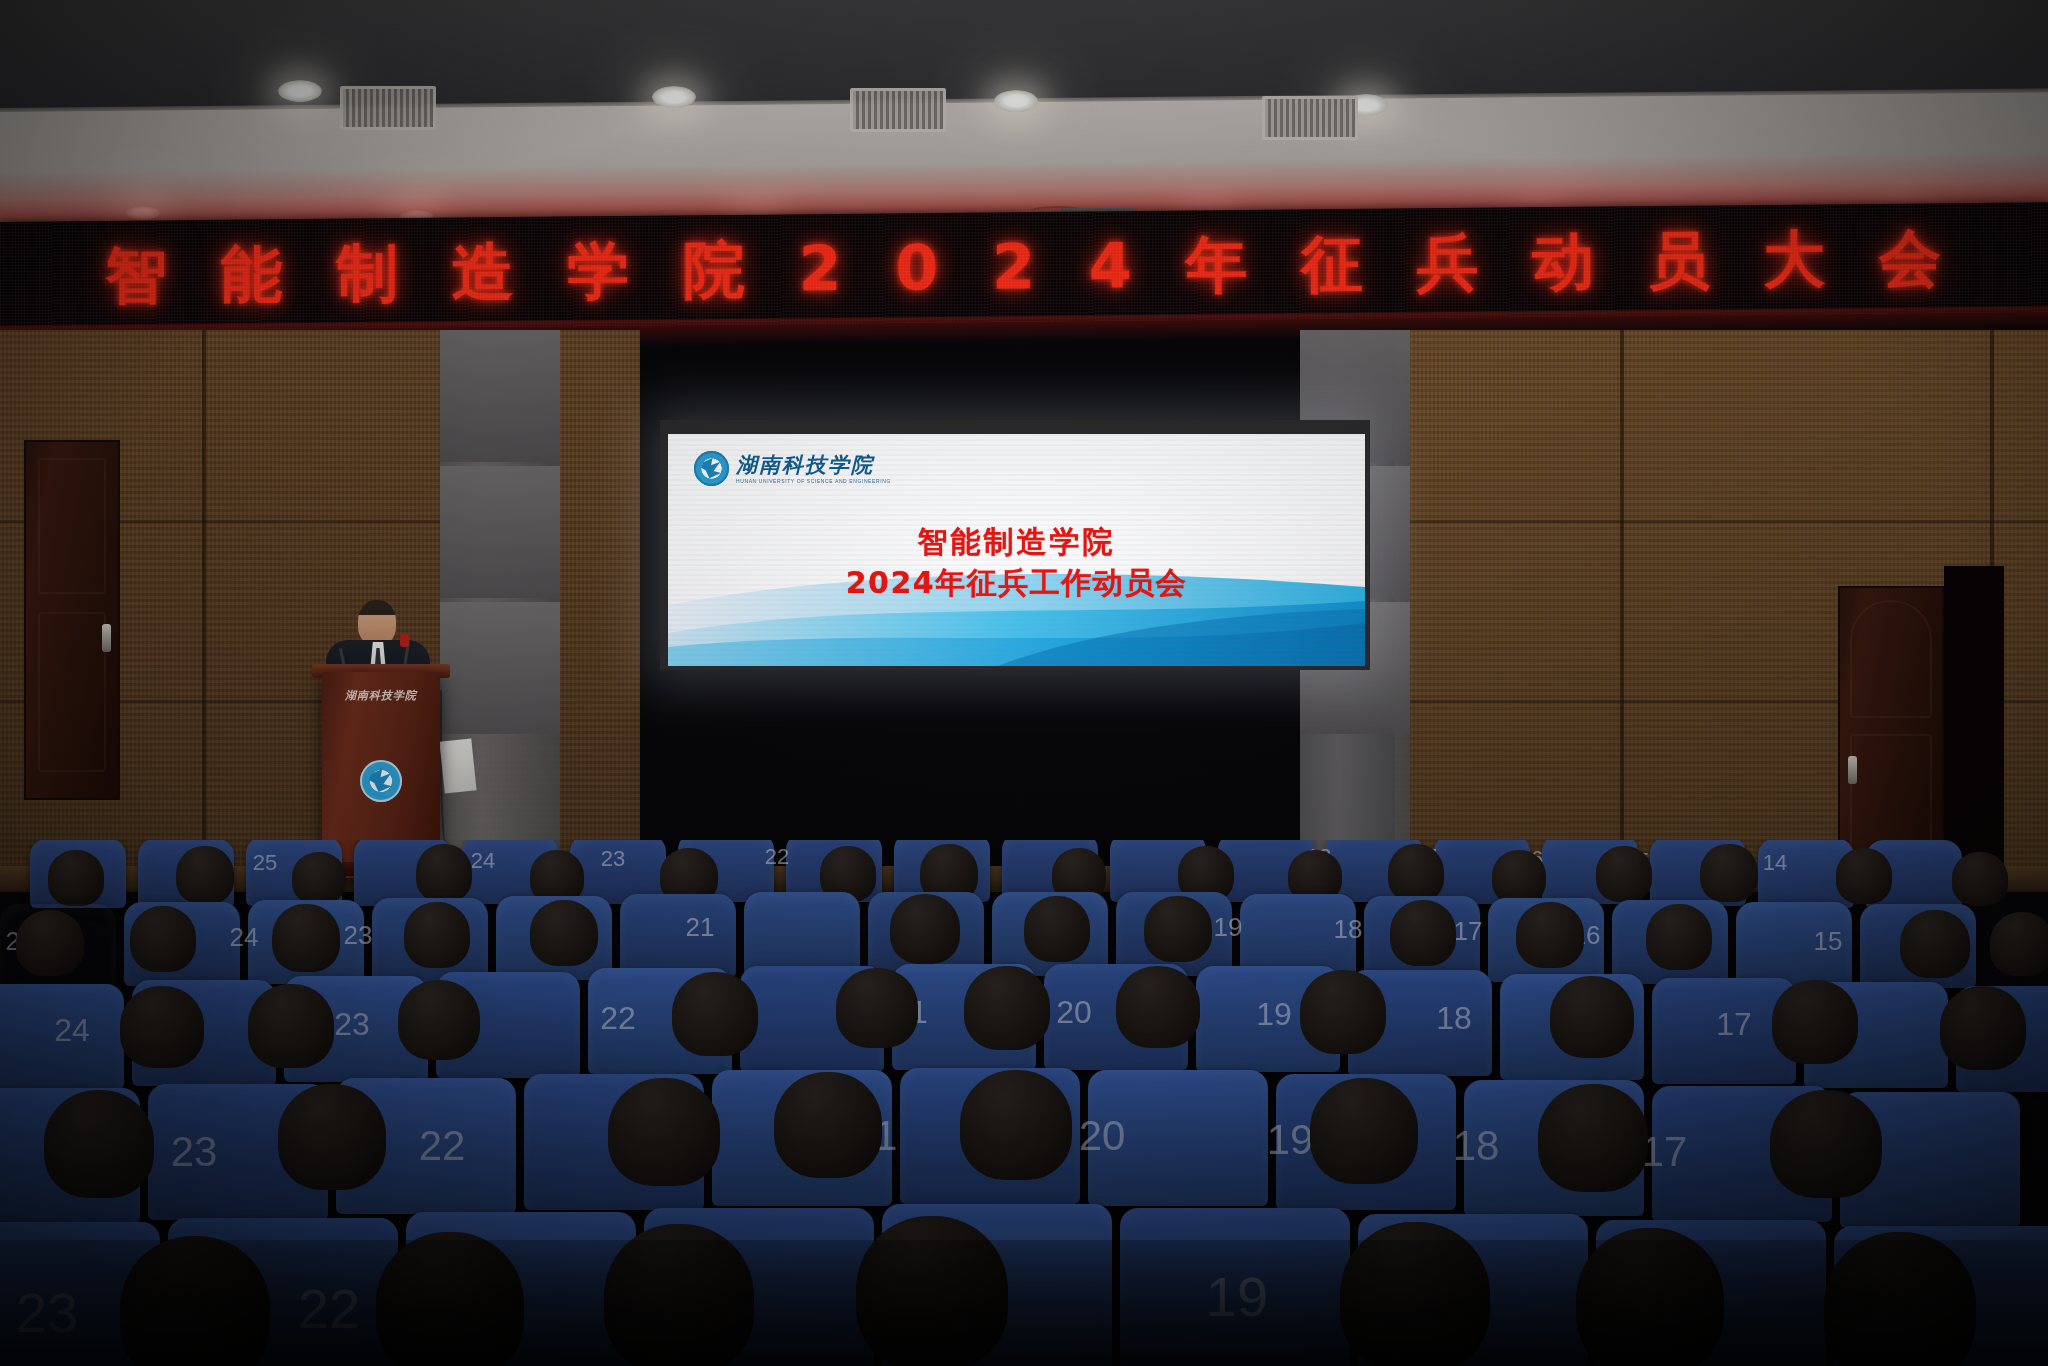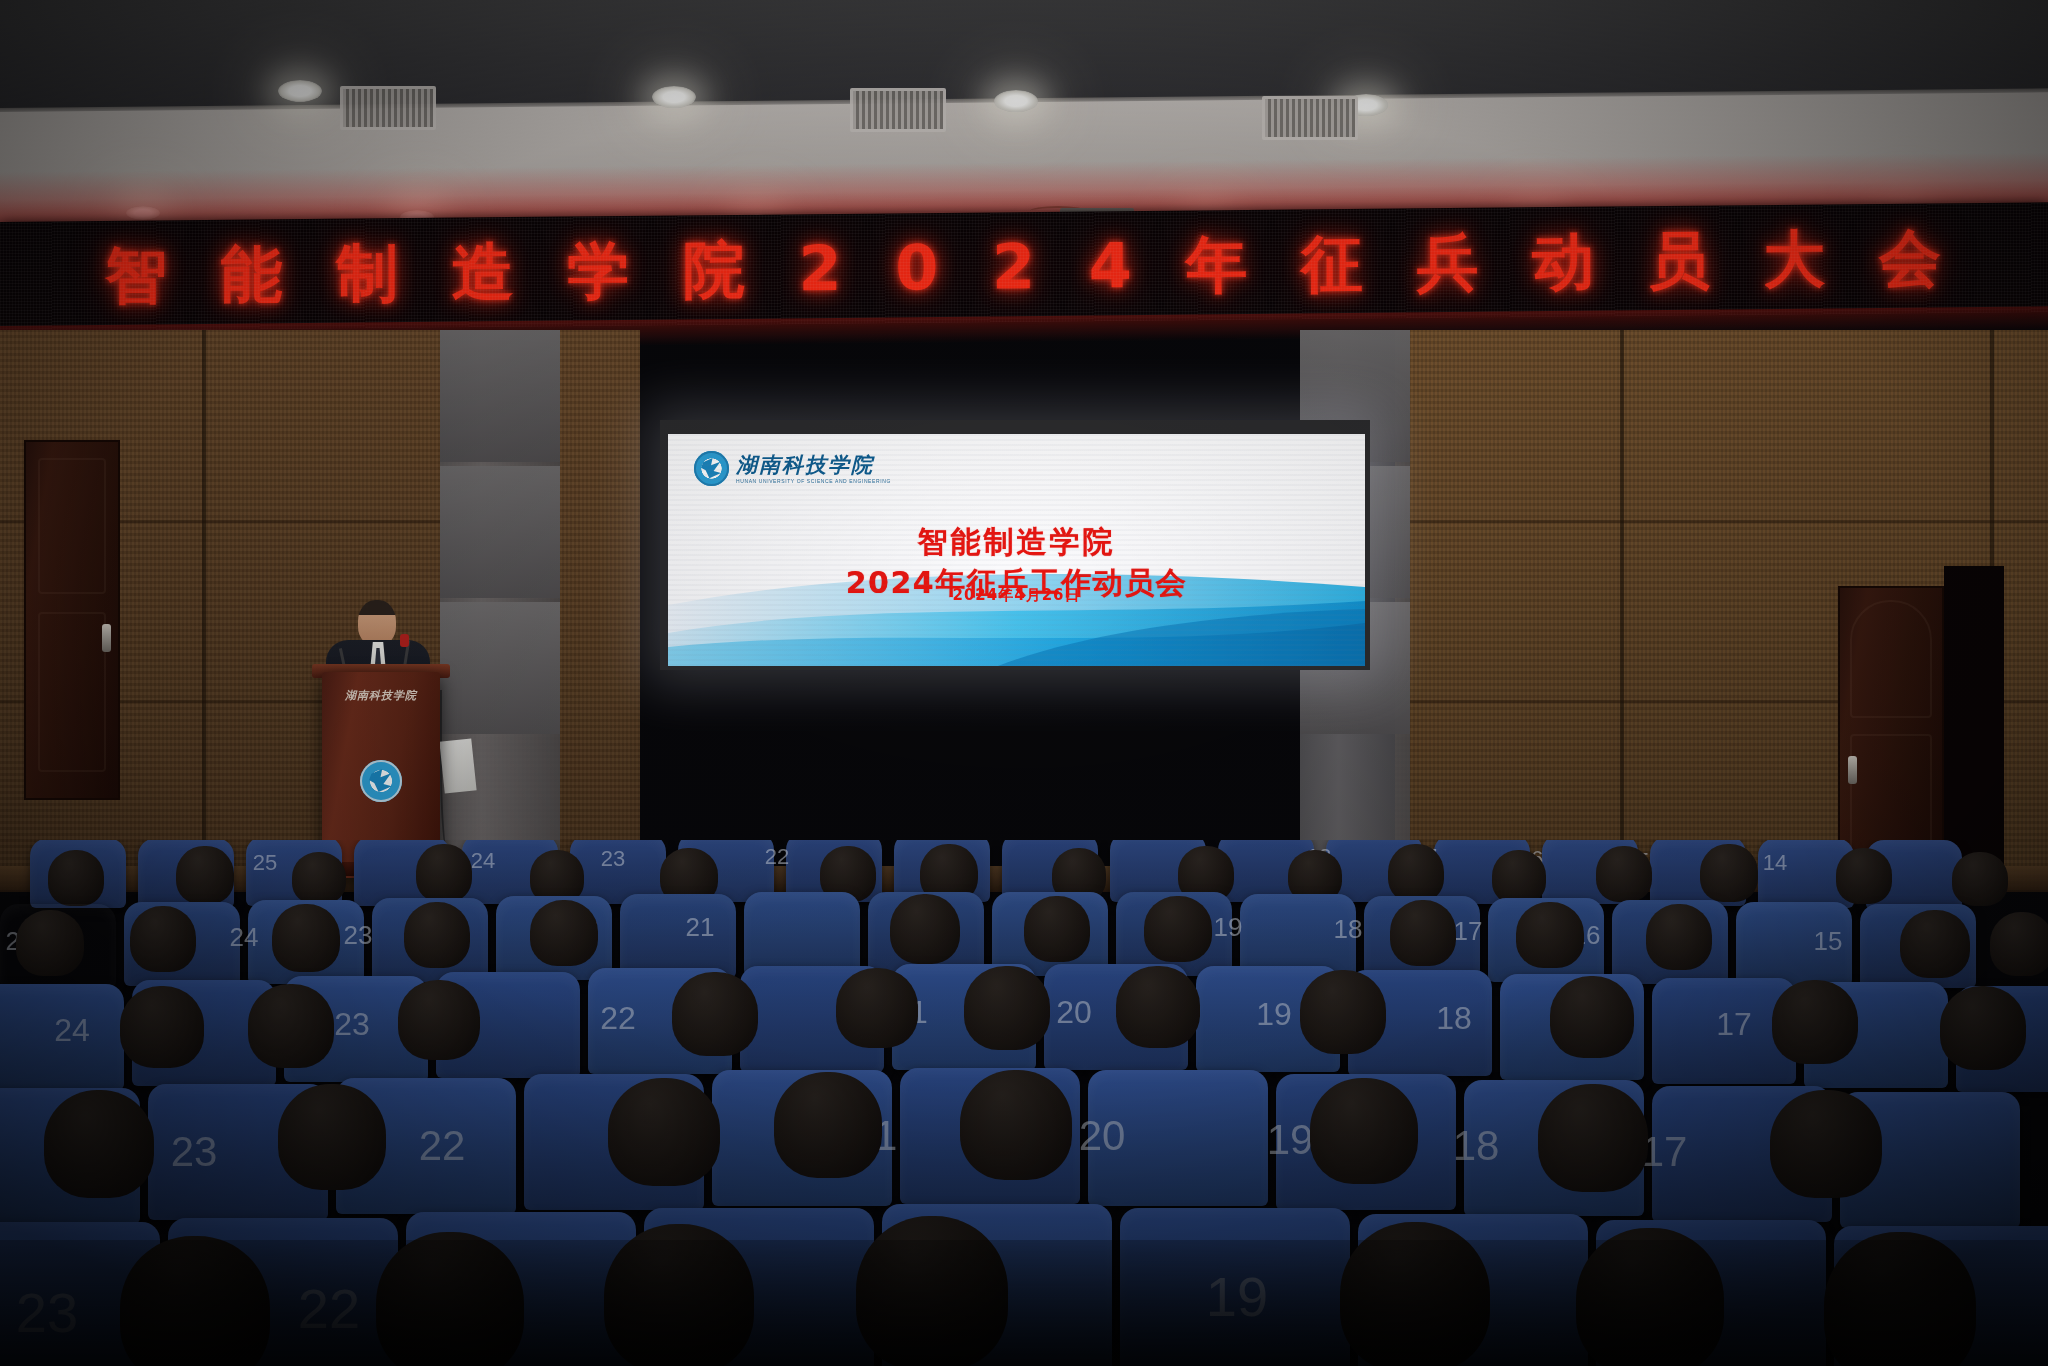--- a/index.html
+++ b/index.html
@@ -480,21 +480,20 @@
           <div class="logo-cn">湖南科技学院</div>
           <div class="logo-en">HUNAN UNIVERSITY OF SCIENCE AND ENGINEERING</div>
         </div>
       </div>
 
       <div class="slide-title-block">
         <div class="slide-title-1">智能制造学院</div>
         <div class="slide-title-2">2024年征兵工作动员会</div>
       </div>
 
-      <div class="slide-date">2024年4月26日</div>
     </div>
   </div>
 
   <div class="cable"></div>
   <div class="speaker-head"></div>
   <div class="speaker-body"></div>
   <div class="speaker-shirt"></div>
   <div class="speaker-tie"></div>
   <div class="mic-stem"></div>
   <div class="mic-stem2"></div>

